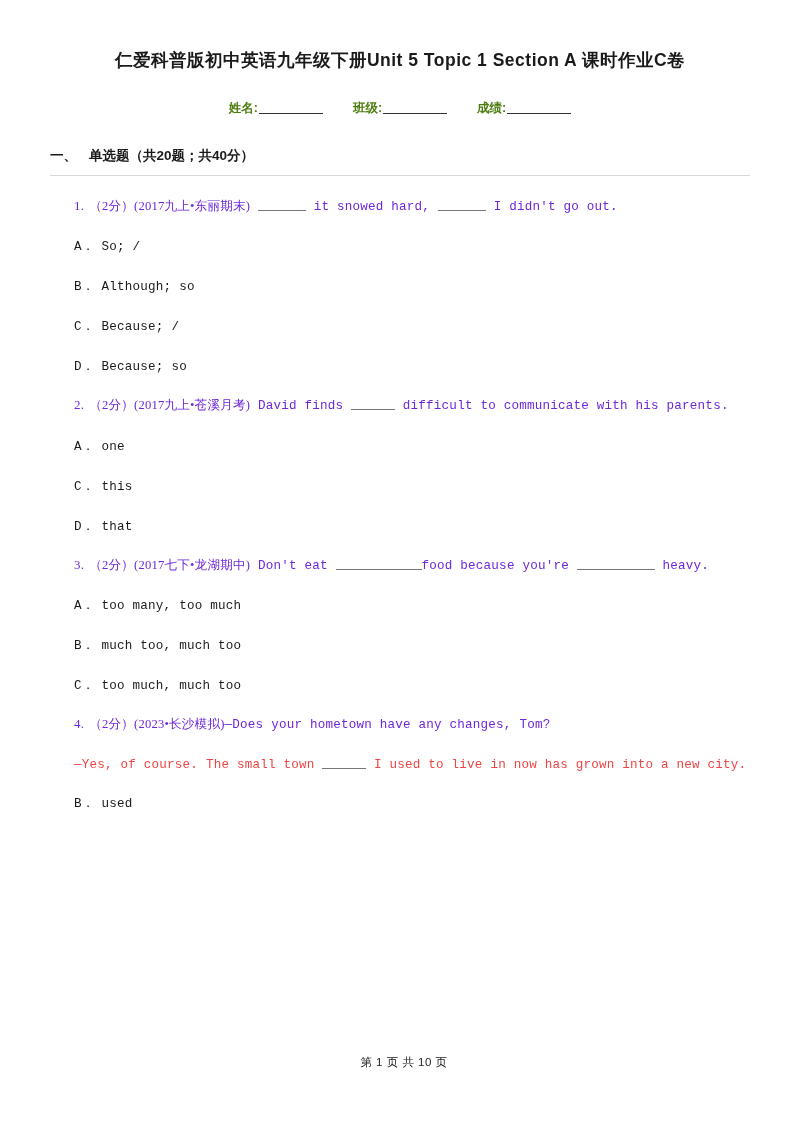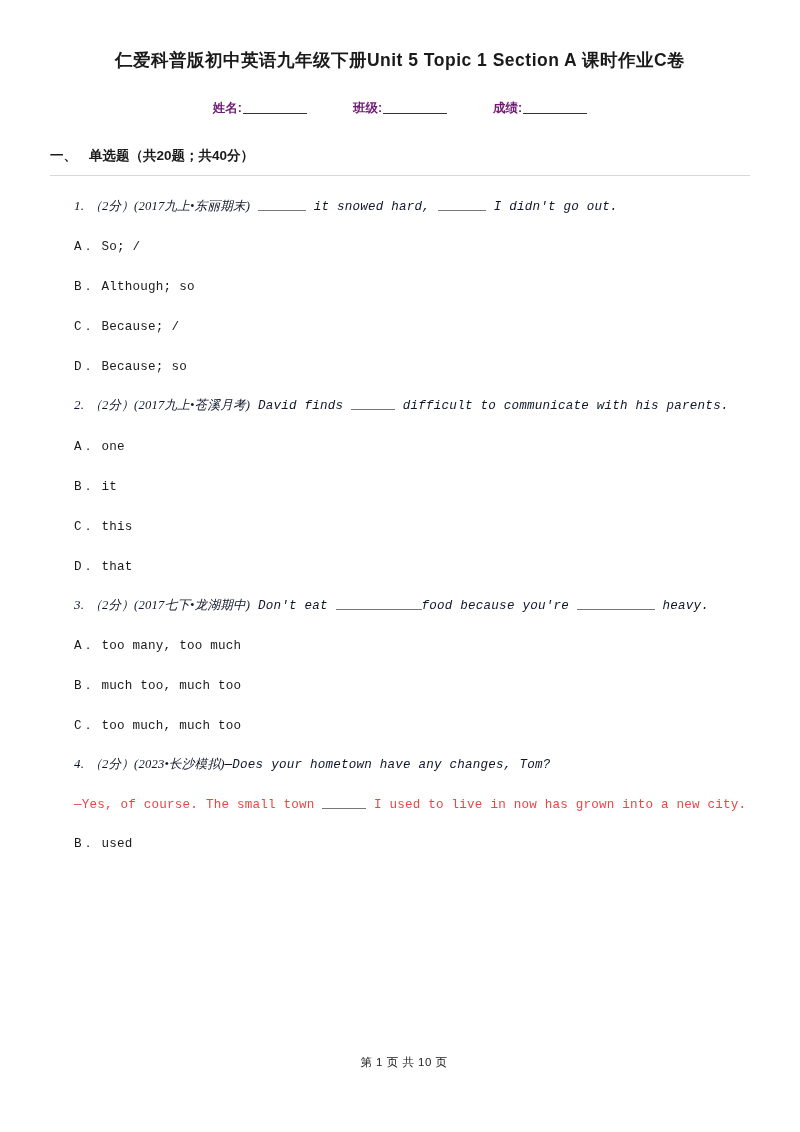--- a/index.html
+++ b/index.html
@@ -27,26 +27,26 @@
     font-family: "Liberation Sans", sans-serif;
     font-size: 17.5px;
     font-weight: bold;
     letter-spacing: 0.5px;
     padding-top: 48px;
     color: #1a1a1a;
   }
   .info-row {
     display: flex;
     justify-content: center;
-    gap: 46px;
+    gap: 30px;
     margin-top: 28px;
     font-family: "Liberation Sans", sans-serif;
     font-size: 12.5px;
     font-weight: bold;
-    color: #701a75;
+    color: #4d7c0f;
   }
   .info-item {
     white-space: nowrap;
   }
   .info-item .blank {
     display: inline-block;
     width: 64px;
     border-bottom: 1px solid #333;
     height: 13px;
     vertical-align: -2px;
@@ -70,24 +70,23 @@
     margin: 0;
     padding: 0;
   }
   .q-block {
     margin-top: 22px;
   }
   .q-stem {
     margin-left: 74px;
     font-family: "Liberation Mono", monospace;
     font-size: 12.6px;
-    color: #0f172a;
+    color: #6d28d9;
     line-height: 1.3;
     letter-spacing: 0.2px;
-    font-style: italic;
   }
   .q-stem .q-no {
     font-family: "Liberation Serif", serif;
     font-size: 13px;
     margin-right: 5px;
   }
   .q-stem .q-meta {
     font-family: "Liberation Serif", serif;
     font-size: 12.6px;
   }
@@ -163,21 +162,20 @@
     </div>
 
     <div class="q-block">
       <div class="q-stem">
         <span class="q-no">2.</span><span class="q-meta">（2分）(2017九上•苍溪月考)</span>
         <span>David finds</span>
         <span class="ul" style="width:44px"></span>
         <span>difficult to communicate with his parents.</span>
       </div>
       <div class="opt"><span class="opt-letter">A．</span><span>one</span></div>
-      <div class="opt"><span class="opt-letter">B．</span><span>it</span></div>
       <div class="opt"><span class="opt-letter">C．</span><span>this</span></div>
       <div class="opt"><span class="opt-letter">D．</span><span>that</span></div>
     </div>
 
     <div class="q-block">
       <div class="q-stem">
         <span class="q-no">3.</span><span class="q-meta">（2分）(2017七下•龙湖期中)</span>
         <span>Don't eat</span>
         <span class="ul" style="width:86px"></span><span>food because you're</span>
         <span class="ul" style="width:78px"></span>

